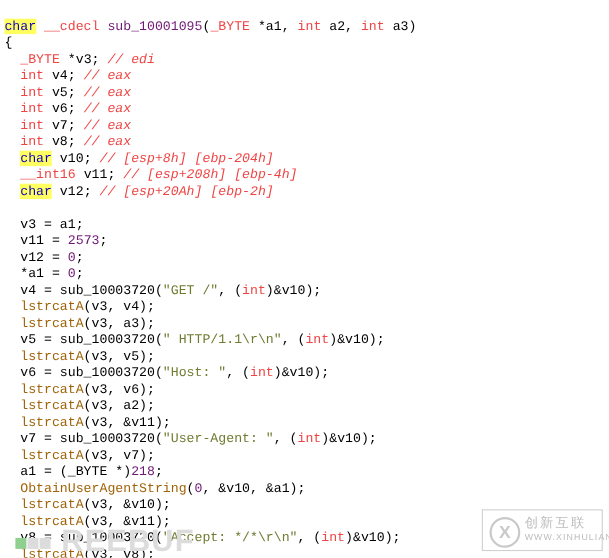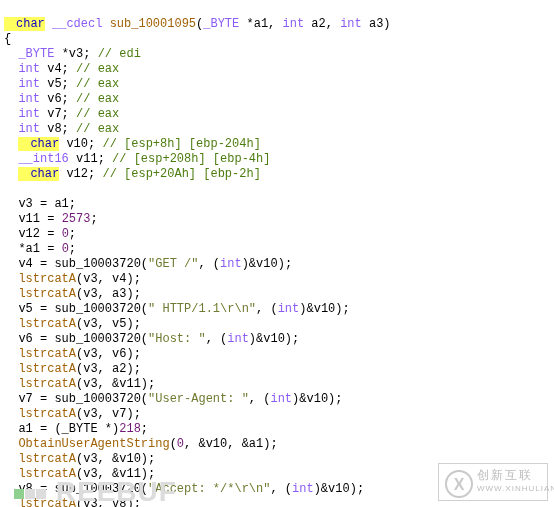--- a/index.html
+++ b/index.html
@@ -12,27 +12,27 @@
     font-size: 12px;
     line-height: 15px;
     color: #000000;
     position: relative;
     overflow: hidden;
   }
   .code {
     padding: 2px 4px;
     white-space: pre;
   }
-  .kw   { color: #8b5cf6; }     
-  .ty   { background: #ffff60; color: #0e00c6; padding-left: 12px; }
+  .kw   { color: #ef4444; }     
+  .ty   { background: #ffff60; color: #0e00c6; }
   .fn   { color: #a16207; }     
   .num  { color: #701a75; }     
-  .cm   { color: #4d7c0f; } 
+  .cm   { color: #ef4444; font-style: italic; } 
   .str  { color: #707a30; }
-  .call { color: #a16207; }
+  .call { color: #701a75; }
 
   .wm-rb {
     position: absolute;
     left: 14px;
     bottom: 8px;
     color: #dcdcdc;
     font-family: Arial, sans-serif;
     font-size: 28px;
     font-weight: 700;
     letter-spacing: 1px;

